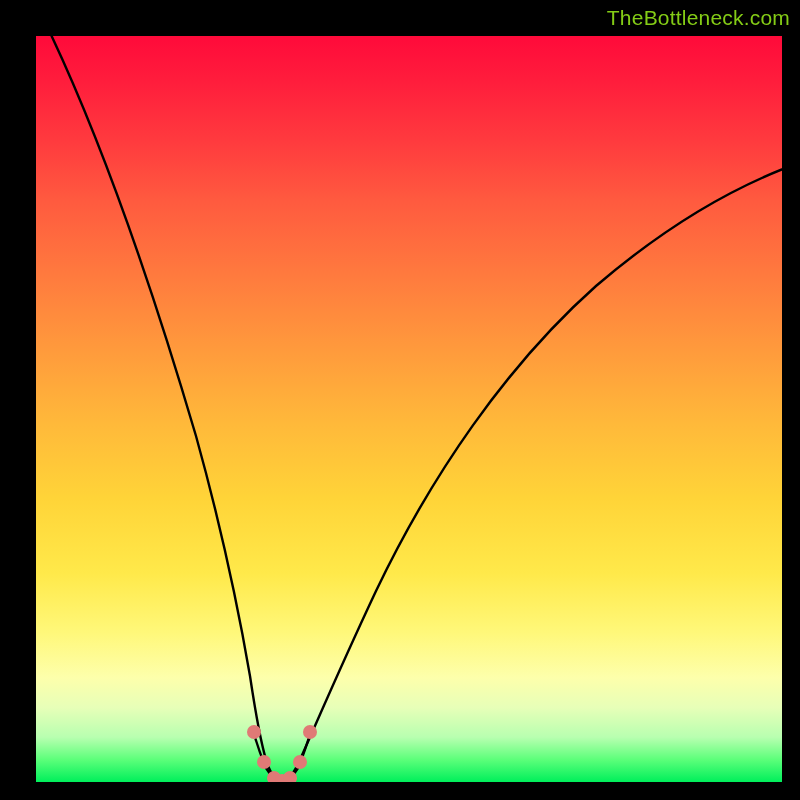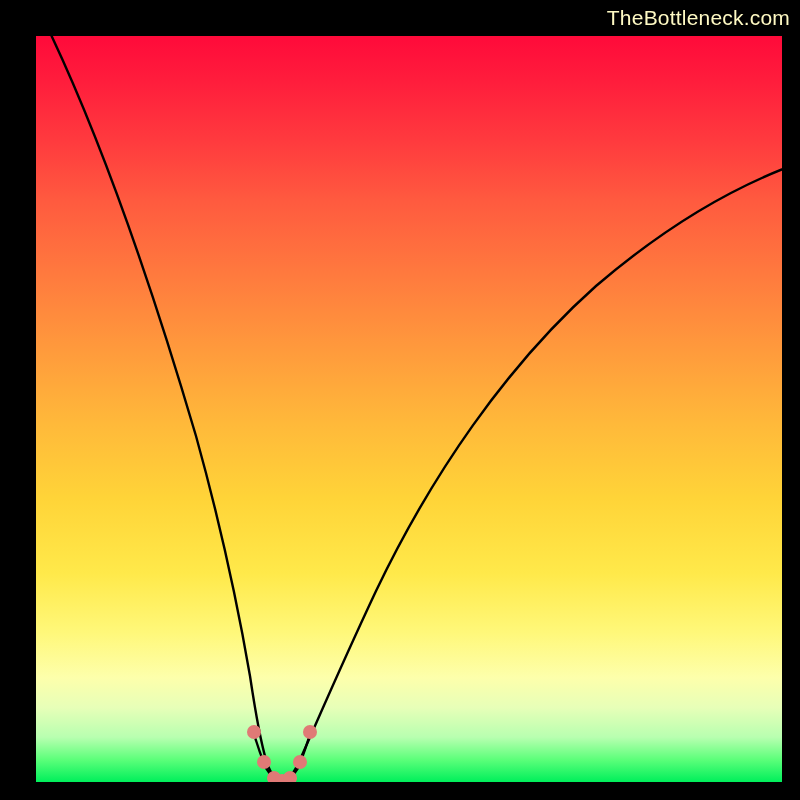--- a/index.html
+++ b/index.html
@@ -38,21 +38,21 @@
       #e7ffb8 90%,
       #b8ffb0 94%,
       #5cff7a 97%,
       #00ef5b 100%
     );
   }
   .watermark {
     position: absolute;
     top: 6px;
     right: 10px;
-    color: #fef9c3;
+    color: #84cc16;
     font-size: 21px;
     letter-spacing: 0.2px;
     font-weight: 400;
   }
   svg.curve {
     position: absolute;
     left: 0; top: 0;
     width: 746px; height: 746px;
   }
   .curve path {

